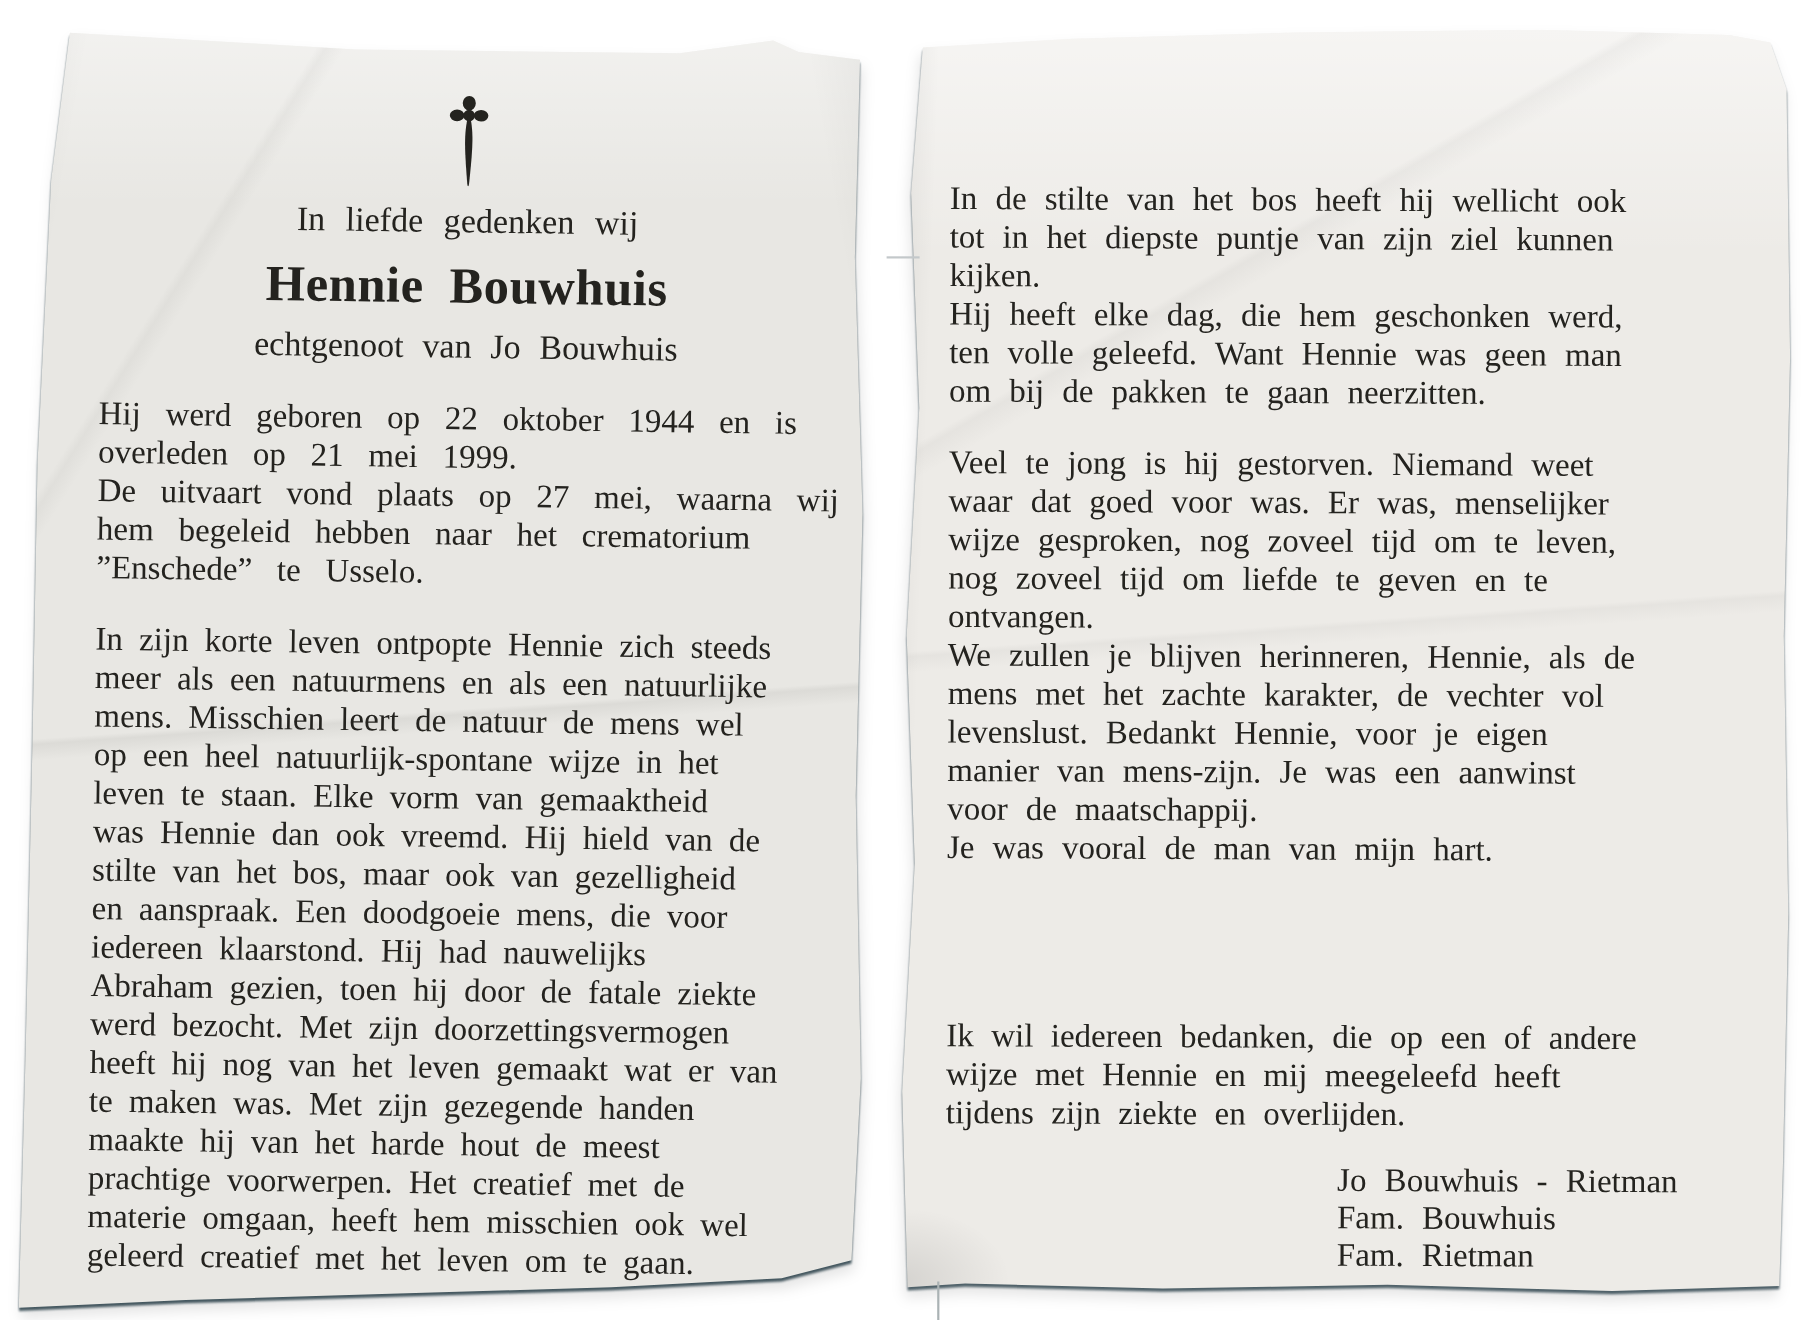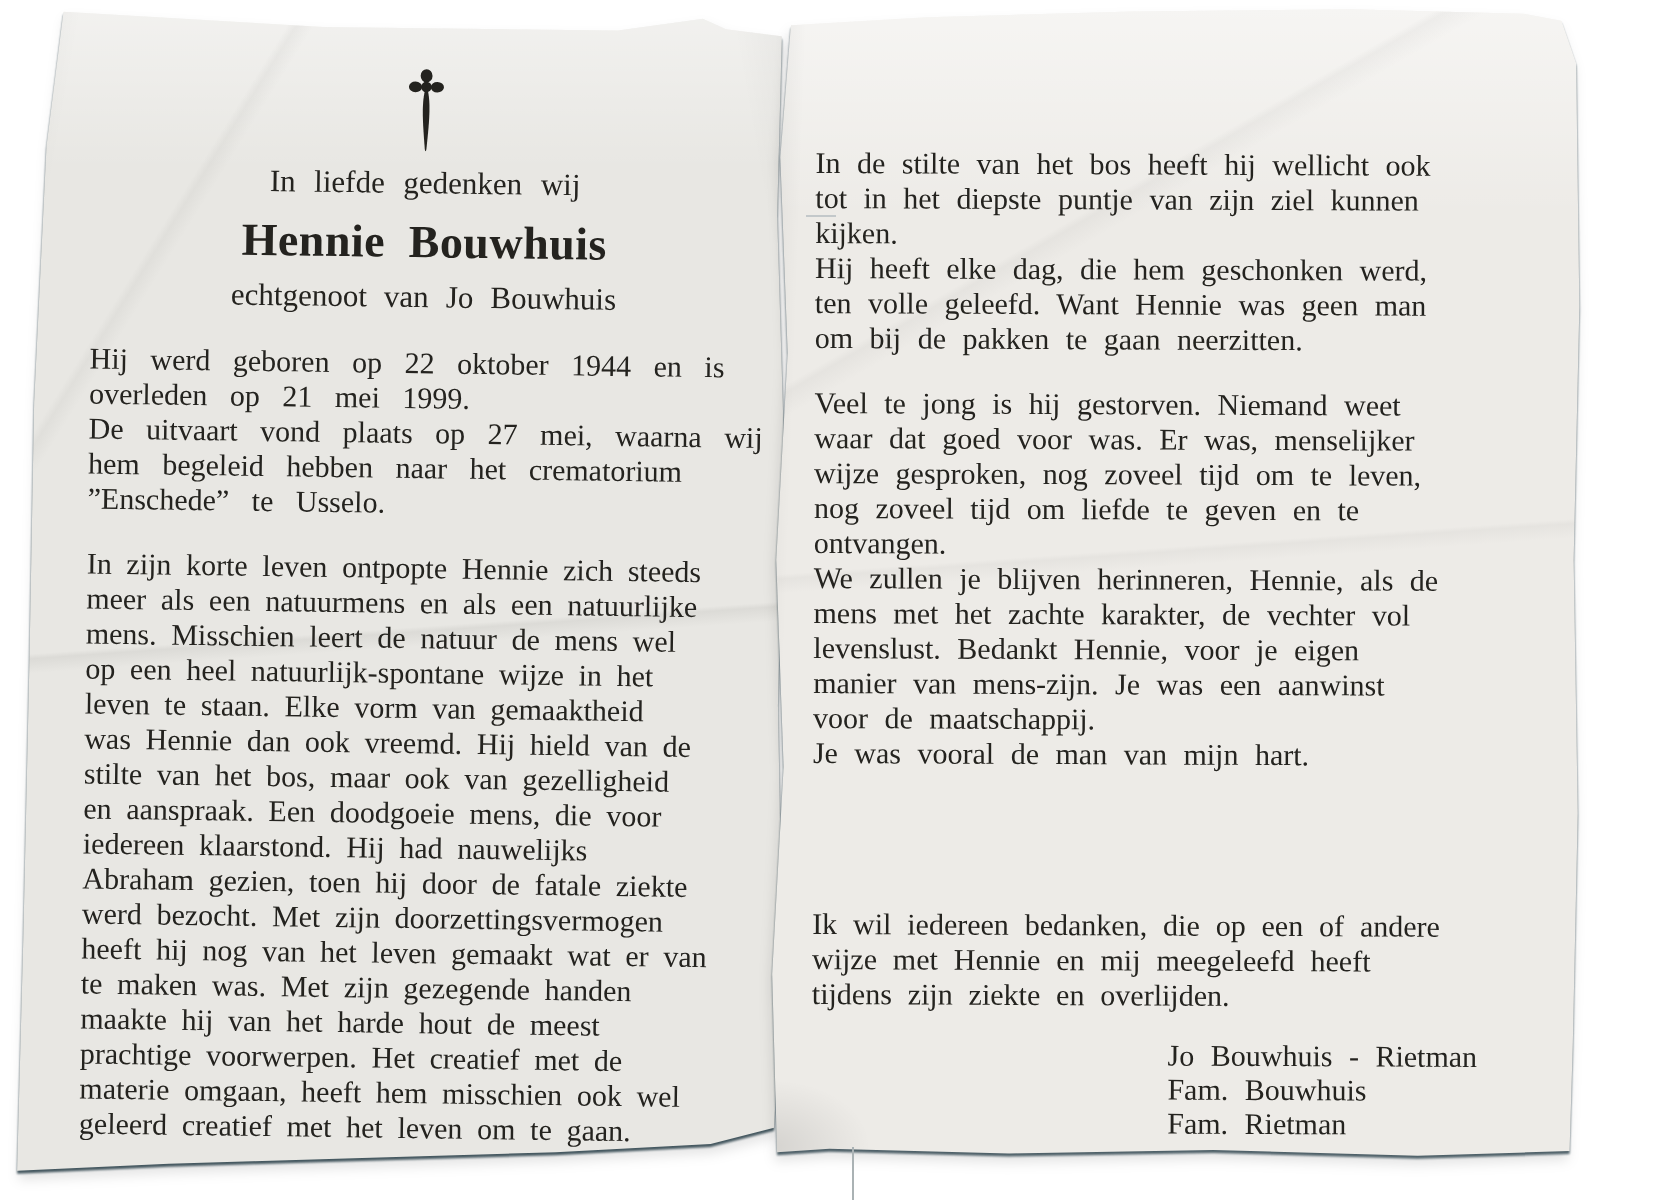--- a/index.html
+++ b/index.html
@@ -2,21 +2,21 @@
 <html style="--bg: #ffffff; --paper-left: #e8e7e3; --paper-right: #edebe7; --ink: #24231f;"><head>
 <meta charset="utf-8">
 <style>
   * { margin: 0; padding: 0; box-sizing: border-box; }
   html, body {
     width: 1654px; height: 1200px;
     overflow: hidden;
     background: var(--bg, #ffffff);
     font-family: "Liberation Serif", "DejaVu Serif", serif;
   }
-  .scan-stage { position: absolute; inset: 0; }
+  .scan-stage { position: absolute; inset: 0; margin-top: 18px; }
 
   
   .card {
     position: absolute;
     color: var(--ink, #24231f);
   }
   .card-shape {
     position: absolute; inset: 0;
   }
   .card-left {
@@ -31,21 +31,21 @@
       linear-gradient(176deg, rgba(0,0,0,0) 53.2%, rgba(90,90,85,0.085) 53.6%, rgba(0,0,0,0) 54.8%),
       linear-gradient(122deg, rgba(0,0,0,0) 19%, rgba(100,100,95,0.06) 19.6%, rgba(0,0,0,0) 20.8%),
       linear-gradient(180deg, rgba(255,255,255,0.45) 0%, rgba(255,255,255,0) 14%);
     clip-path: polygon(
       6.4% 0.5%, 40% 1.8%, 78% 2.1%, 89% 1.1%, 92% 2.0%, 99.2% 2.6%,
       98.6% 18%, 99.5% 38%, 98.7% 60%, 99.3% 82%, 98.2% 96.2%,
       90% 97.6%, 70% 98.3%, 45% 98.8%, 20% 99.3%, 0.4% 99.9%,
       1.2% 80%, 2.0% 56%, 2.6% 34%, 4.2% 12%);
   }
   .card-right {
-    left: 764px; top: 8px; width: 817px; height: 1150px;
+    left: 812px; top: 8px; width: 817px; height: 1150px;
     filter: drop-shadow(0 3px 1px rgba(40, 62, 72, 0.8)) drop-shadow(-2px 7px 6px rgba(0,0,0,0.10));
   }
   .card-right .card-shape {
     background-color: var(--paper-right, #edebe7);
     background-image:
       linear-gradient(92deg, rgba(0,0,0,0.07) 0%, rgba(0,0,0,0) 5%),
       linear-gradient(150deg, rgba(0,0,0,0) 24%, rgba(90,90,88,0.05) 24.5%, rgba(0,0,0,0) 26%),
       radial-gradient(140px 95px at 1% 99%, rgba(0,0,0,0.10), rgba(0,0,0,0) 70%),
       linear-gradient(176deg, rgba(0,0,0,0) 47%, rgba(90,90,88,0.05) 47.4%, rgba(0,0,0,0) 48.6%),
       linear-gradient(180deg, rgba(255,255,255,0.5) 0%, rgba(255,255,255,0) 18%);

